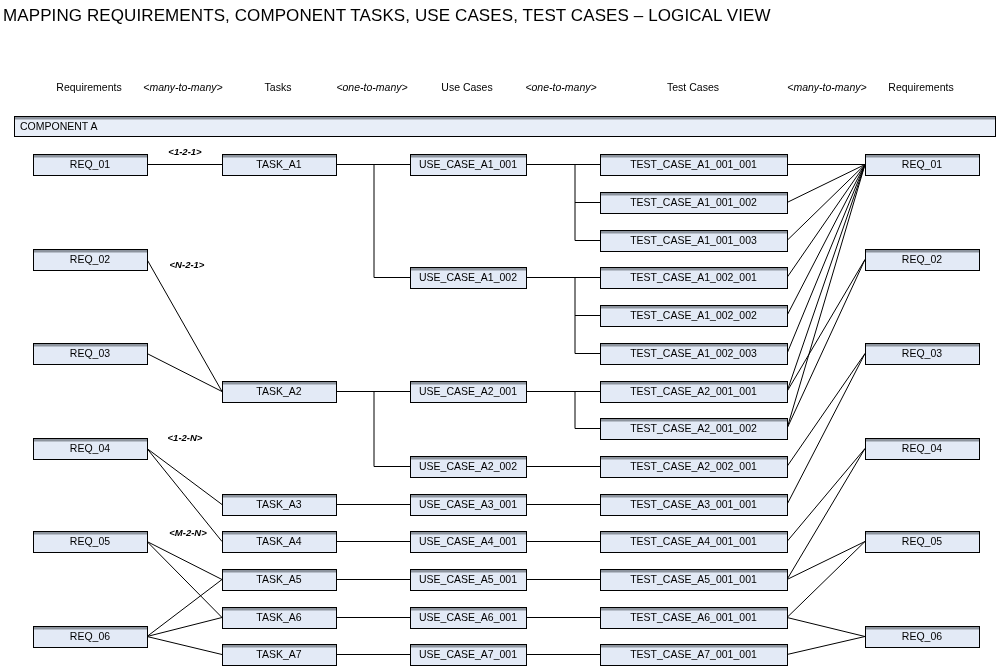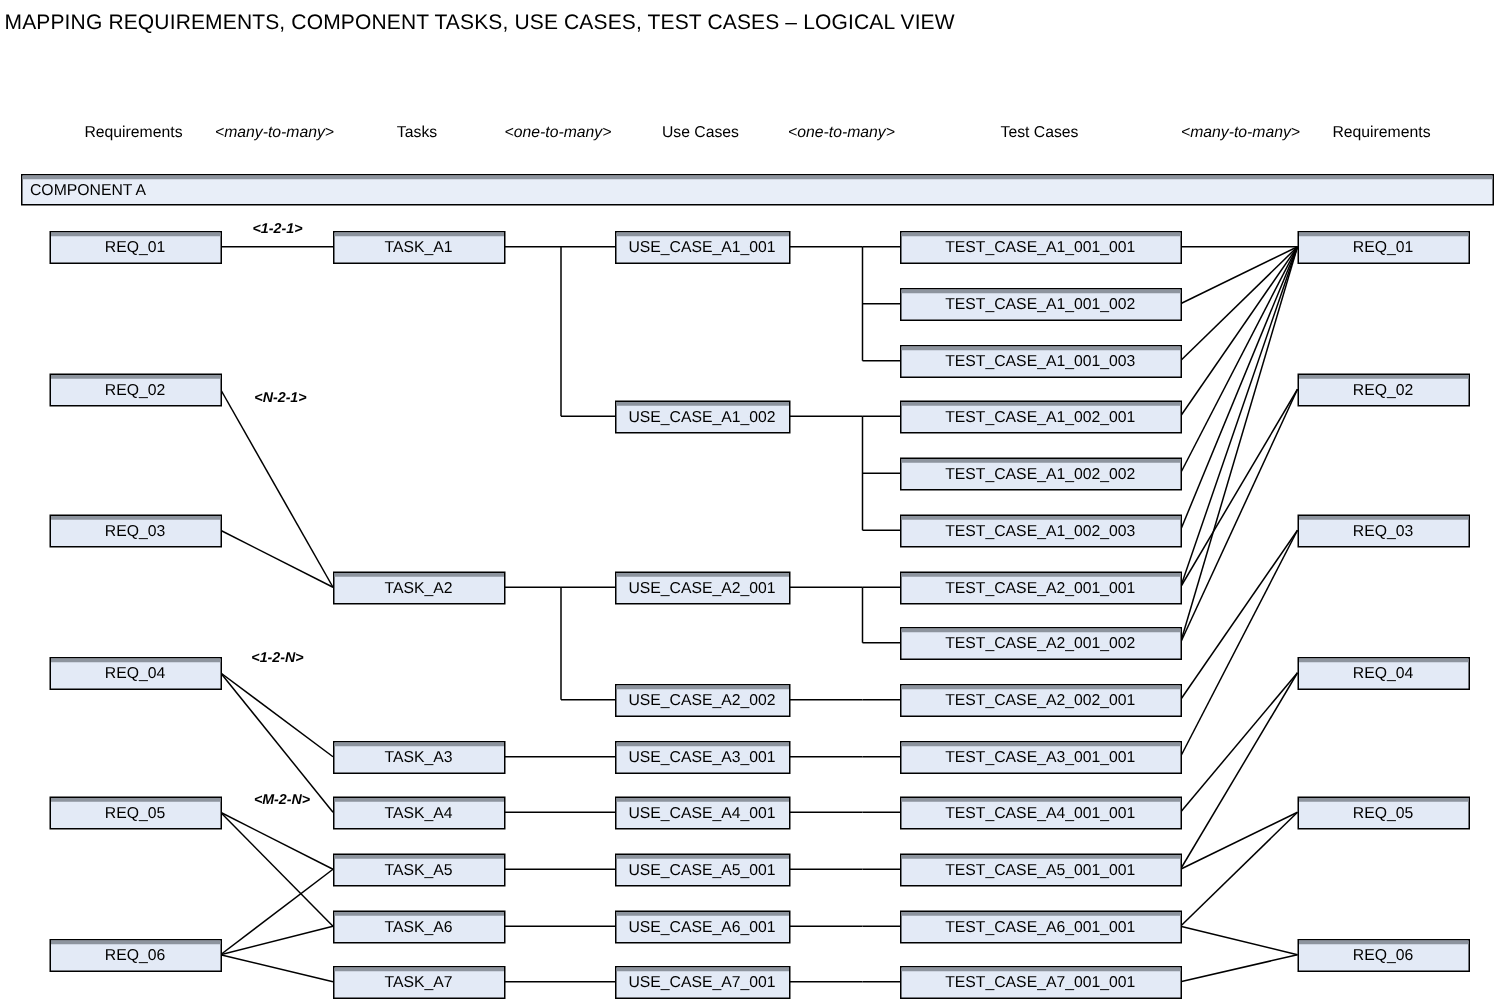--- a/index.html
+++ b/index.html
@@ -16,21 +16,21 @@
   }
   #page {
     position: relative;
     width: 997px;
     height: 666px;
   }
   #title {
     position: absolute;
     left: 3px;
     top: 6px;
-    font-size: 14px;
+    font-size: 17px;
     letter-spacing: 0.1px;
     white-space: nowrap;
     color: #000;
   }
   #diagram {
     position: absolute;
     left: 0;
     top: 0;
   }
   .col-head {

